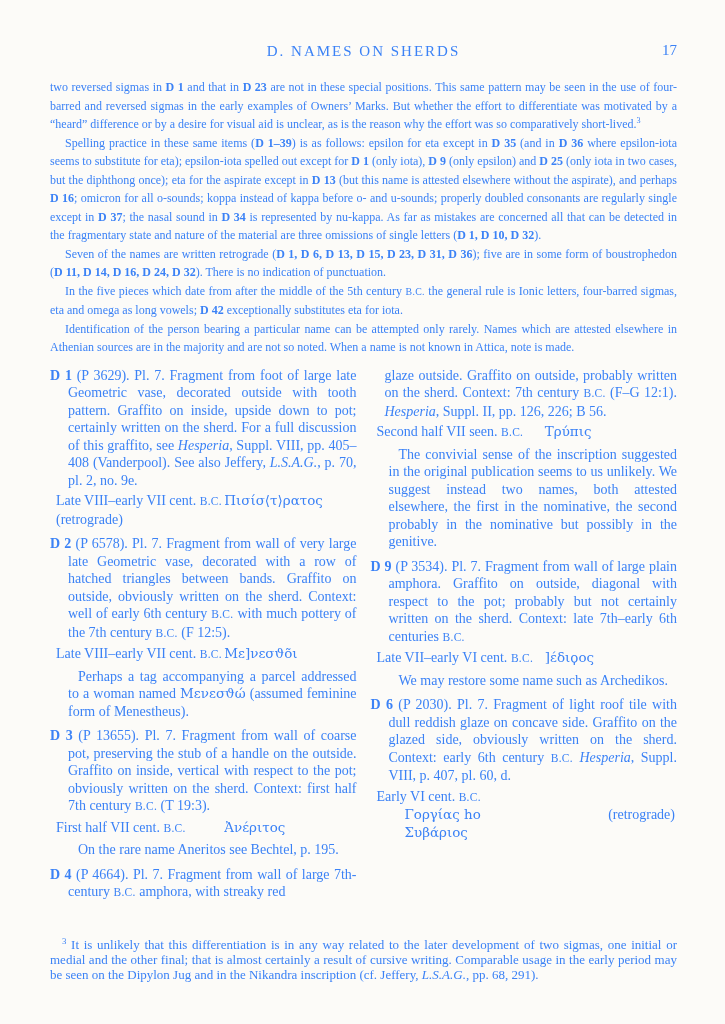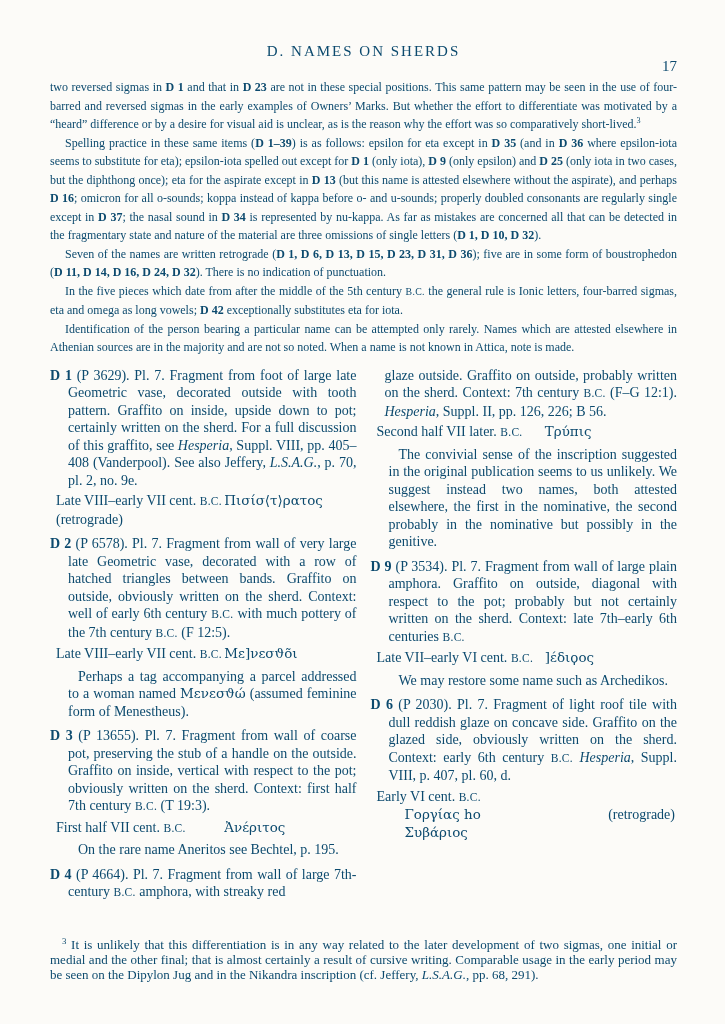--- a/index.html
+++ b/index.html
@@ -1,25 +1,25 @@
 <!DOCTYPE html>
 <html><head>
 <meta charset="utf-8">
 <style>
   html,body{margin:0;padding:0;background:#e9e7e2;}
   .page{
     width:725px;height:1024px;box-sizing:border-box;
-    margin:0 auto;background:#fcfbf8;color:#0c4a6e;
+    margin:0 auto;background:#fcfbf8;color:#3b82f6;
     padding:42px 48px 0 50px;overflow:hidden;
     font-family:"Liberation Serif","DejaVu Serif",serif;
   }
   
   .header{position:relative;text-align:center;height:22px;margin-bottom:14px;}
   .title{font-size:15px;letter-spacing:2px;display:inline-block;}
-  .pagenum{position:absolute;right:0;top:16px;font-size:15px;text-align:right;}
+  .pagenum{position:absolute;right:0;top:0;font-size:15px;text-align:right;}
   
   .intro p{margin:0;text-align:justify;text-indent:15px;font-size:12px;line-height:18.5px;}
   .intro p.first{text-indent:0;}
   
   .columns{display:flex;gap:14px;margin-top:10px;font-size:14px;line-height:17.5px;}
   .col{flex:1;min-width:0;}
   .entry{margin-bottom:7px;}
   .ebody{margin:0;text-align:justify;}
   .hang{padding-left:18px;text-indent:-18px;}
   .cont{padding-left:14px;}
@@ -93,21 +93,21 @@
         </div>
         <div class="entry">
           <p class="ebody hang"><span class="b">D 4</span><span> (P 4664). Pl. 7. Fragment from wall of large 7th-century </span><span class="sc">B.C.</span><span> amphora, with streaky red</span></p>
         </div>
       </div>
     <div class="col">
         <div class="entry">
           <p class="ebody cont"><span>glaze outside. Graffito on outside, probably written on the sherd. Context: 7th century </span><span class="sc">B.C.</span><span> (F–G 12:1). </span><span class="i">Hesperia</span><span>, Suppl. II, pp. 126, 226; B 56.</span></p>
           <div class="dateline">
             <div class="dl-row">
-              <span class="dl-left"><span>Second half VII later. </span><span class="sc">B.C.</span></span>
+              <span class="dl-left"><span>Second half VII seen. </span><span class="sc">B.C.</span></span>
               <span class="dl-right"><span class="greek">Τρύπις</span></span>
             </div>
           </div>
           <p class="note"><span>The convivial sense of the inscription suggested in the original publication seems to us unlikely. We suggest instead two names, both attested elsewhere, the first in the nominative, the second probably in the nominative but possibly in the genitive.</span></p>
         </div>
         <div class="entry">
           <p class="ebody hang"><span class="b">D 9</span><span> (P 3534). Pl. 7. Fragment from wall of large plain amphora. Graffito on outside, diagonal with respect to the pot; probably but not certainly written on the sherd. Context: late 7th–early 6th centuries </span><span class="sc">B.C.</span></p>
           <div class="dateline">
             <div class="dl-row">
               <span class="dl-left"><span>Late VII–early VI cent. </span><span class="sc">B.C.</span></span>

